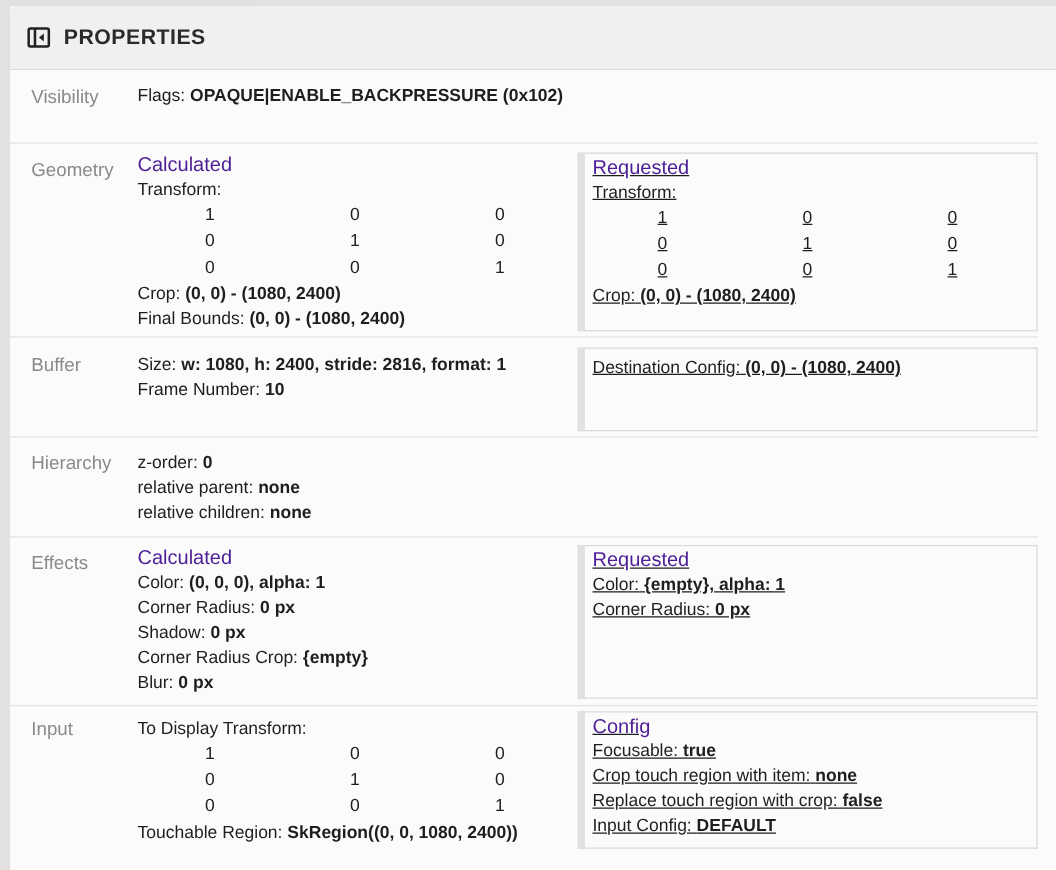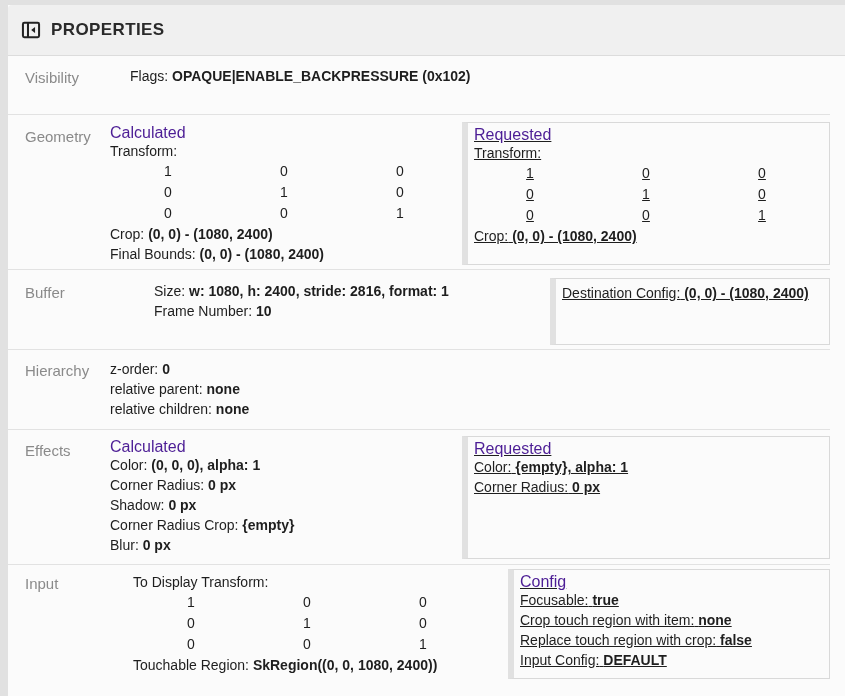--- a/index.html
+++ b/index.html
@@ -38,26 +38,26 @@
     color: #2a2a2a; margin-left: 7px;
   }
   .content { flex: 1 1 auto; display: flex; flex-direction: column; }
   .sec {
     display: flex;
     margin-right: 15px;
     padding-left: 17px;
     border-bottom: 1px solid #e2e2e2;
   }
   .sec:last-child { border-bottom: none; flex: 1 1 auto; }
-  .sec-visibility { height: 59px; padding-top: 10px; gap: 20px; }
+  .sec-visibility { height: 59px; padding-top: 10px; }
   .sec-geometry   { height: 155px; padding-top: 10px; }
-  .sec-buffer     { height: 80px;  padding-top: 11px; gap: 44px; }
+  .sec-buffer     { height: 80px;  padding-top: 11px; }
   .sec-hierarchy  { height: 80px;  padding-top: 9px; }
   .sec-effects    { height: 135px; padding-top: 9px; }
-  .sec-input      { padding-top: 7px; gap: 23px; }
+  .sec-input      { padding-top: 7px; }
   .sec-label {
     flex: 0 0 85px; width: 85px;
     color: #8a8a8a; font-size: 15px; line-height: 18px;
     padding-top: 3px;
   }
   .sec-left { flex: 0 0 352px; width: 352px; }
   .sec-right { flex: 1 1 auto; }
   .group-label { font-size: 16px; line-height: 16px; color: #4c1d95; }
   .line { line-height: 20px; white-space: nowrap; }
   .v { font-weight: bold; }

